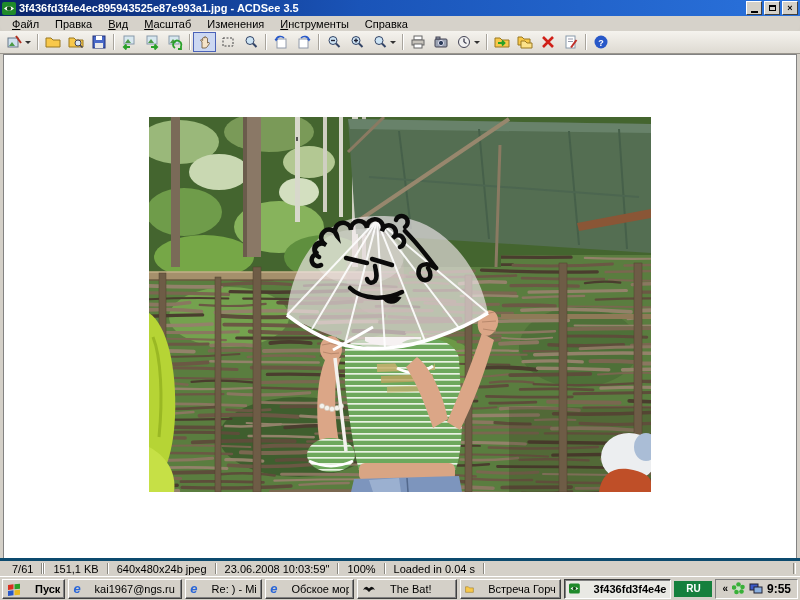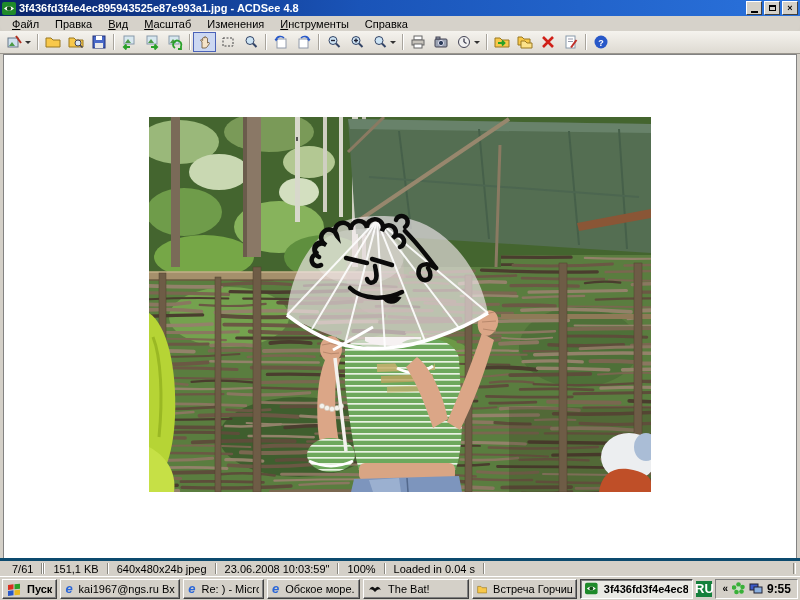--- a/index.html
+++ b/index.html
@@ -44,43 +44,43 @@
   .ssep{width:2px;align-self:stretch;margin:2px 0;border-left:1px solid #8a8880;border-right:1px solid #fff;}
   .jpgicon{width:17px;height:13px;background:#f2d23c;border:1px solid #6a6a14;display:flex;align-items:center;justify-content:center;
     font-size:6px;font-weight:bold;color:#403c08;position:relative;}
   .jpgicon::before{content:"";position:absolute;left:-1px;top:-1px;bottom:-1px;width:4px;background:#2e7030;}
   .jpgicon span{margin-left:3px;}
   .sgrip{margin-left:auto;width:3px;align-self:stretch;border-left:1px solid #8a8880;border-right:1px solid #fff;margin-top:2px;margin-bottom:2px;}
 
   
   .taskbar{height:24px;background:#d4d0c8;border-top:1px solid #fff;display:flex;align-items:center;padding:0 2px;gap:3px;}
   .btn3d{height:20px;background:#d4d0c8;border:1px solid;border-color:#fff #404040 #404040 #fff;
-    box-shadow:inset -1px -1px 0 #808080;display:flex;align-items:center;gap:6px;padding:0 4px;white-space:nowrap;overflow:hidden;}
+    box-shadow:inset -1px -1px 0 #808080;display:flex;align-items:center;gap:14px;padding:0 4px;white-space:nowrap;overflow:hidden;}
   .startbtn{font-weight:bold;flex:0 0 auto;}
   .taskbtn{font-weight:normal;}
   .taskbtn .lbl{overflow:hidden;text-overflow:clip;}
   .taskbtn.active{background:#e9e9e4;border-color:#404040 #fff #fff #404040;box-shadow:inset 1px 1px 0 #808080;font-weight:bold;}
   .ieicon{color:#2a66d8;font-weight:bold;font-size:13px;line-height:1;font-style:italic;flex:0 0 auto;}
-  .langbox{width:16px;height:16px;background:#15803d;color:#fff;font-size:13px;font-weight:bold;
+  .langbox{width:38px;height:16px;background:#15803d;color:#fff;font-size:10px;font-weight:bold;
     display:flex;align-items:center;justify-content:center;flex:0 0 auto;}
   .tray{height:20px;border:1px solid;border-color:#808080 #fff #fff #808080;display:flex;align-items:center;
     gap:4px;padding:0 6px;flex:0 0 auto;}
   .chev{font-weight:bold;font-size:10px;}
   .clock{font-size:12px;font-weight:bold;}
 </style>
 </head>
 <body>
 
 <div class="titlebar">
   <svg class="ticon" viewBox="0 0 14 13">
     <rect x="0" y="0" width="14" height="13" rx="2" fill="#1f8a2a"></rect>
     <path d="M2,6.5 Q7,2 12,6.5 Q7,11 2,6.5 Z" fill="#fff"></path>
     <circle cx="7" cy="6.5" r="2.2" fill="#134d18"></circle>
   </svg>
-  <span class="ttext">3f436fd3f4e4ec895943525e87e993a1.jpg - ACDSee 4.8</span>
+  <span class="ttext">3f436fd3f4e4ec895943525e87e993a1.jpg - ACDSee 3.5</span>
   <div class="winbtns">
     <div class="wbtn">
         <span class="minbar"></span>
       </div>
     <div class="wbtn">
         <span class="rest"></span>
       </div>
     <div class="wbtn">×</div>
   </div>
 </div>

